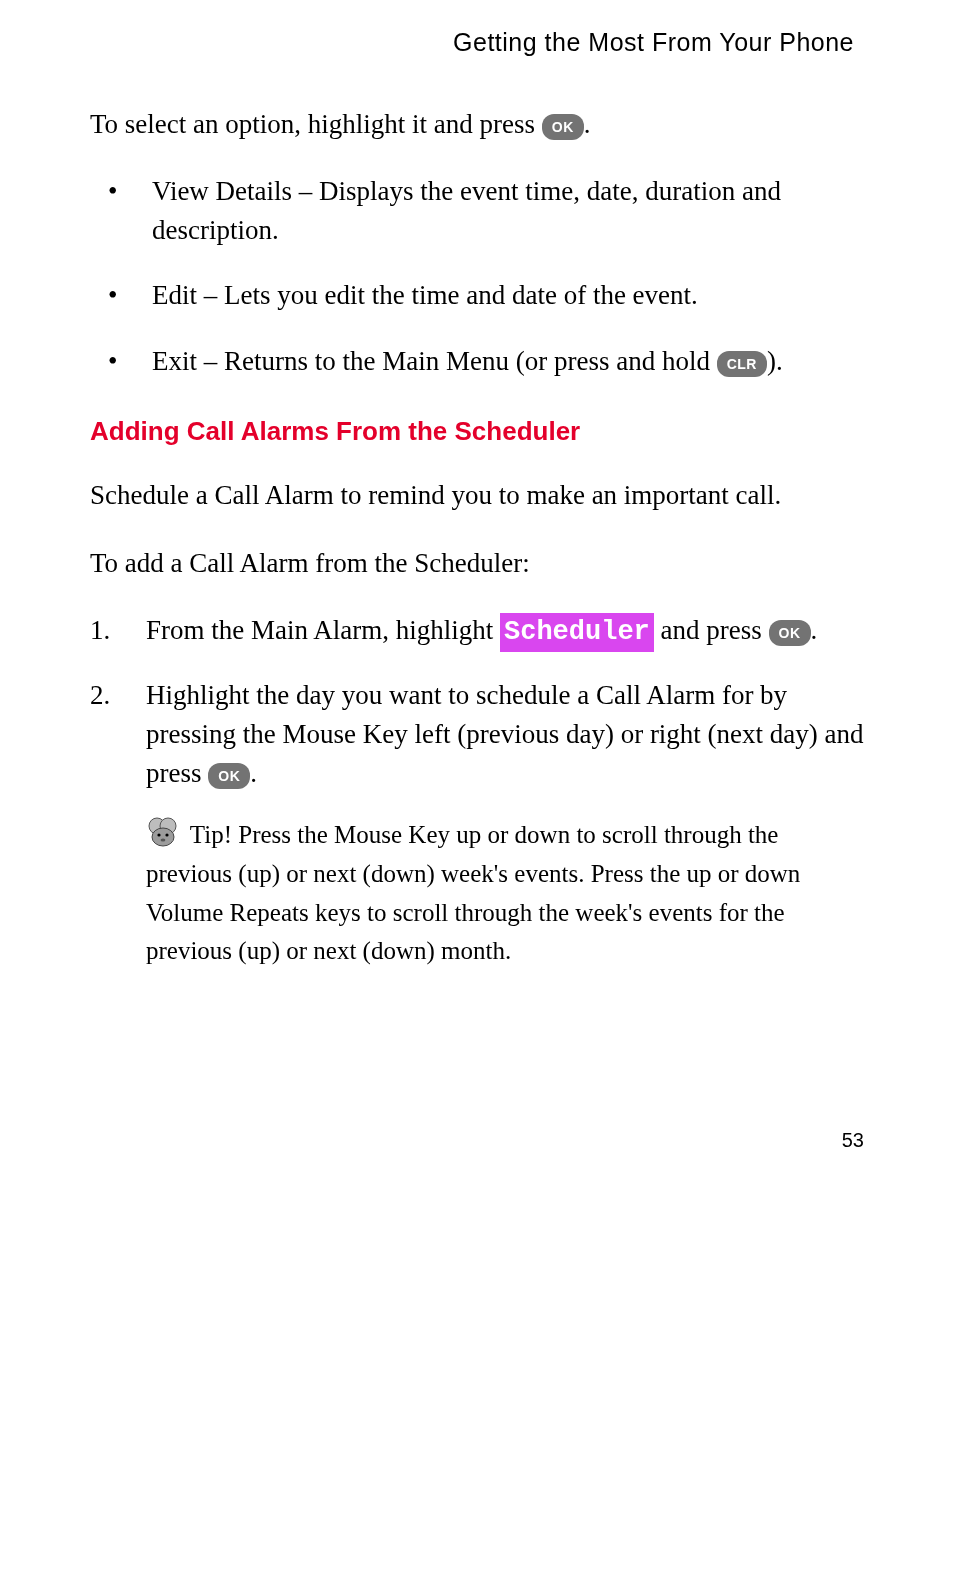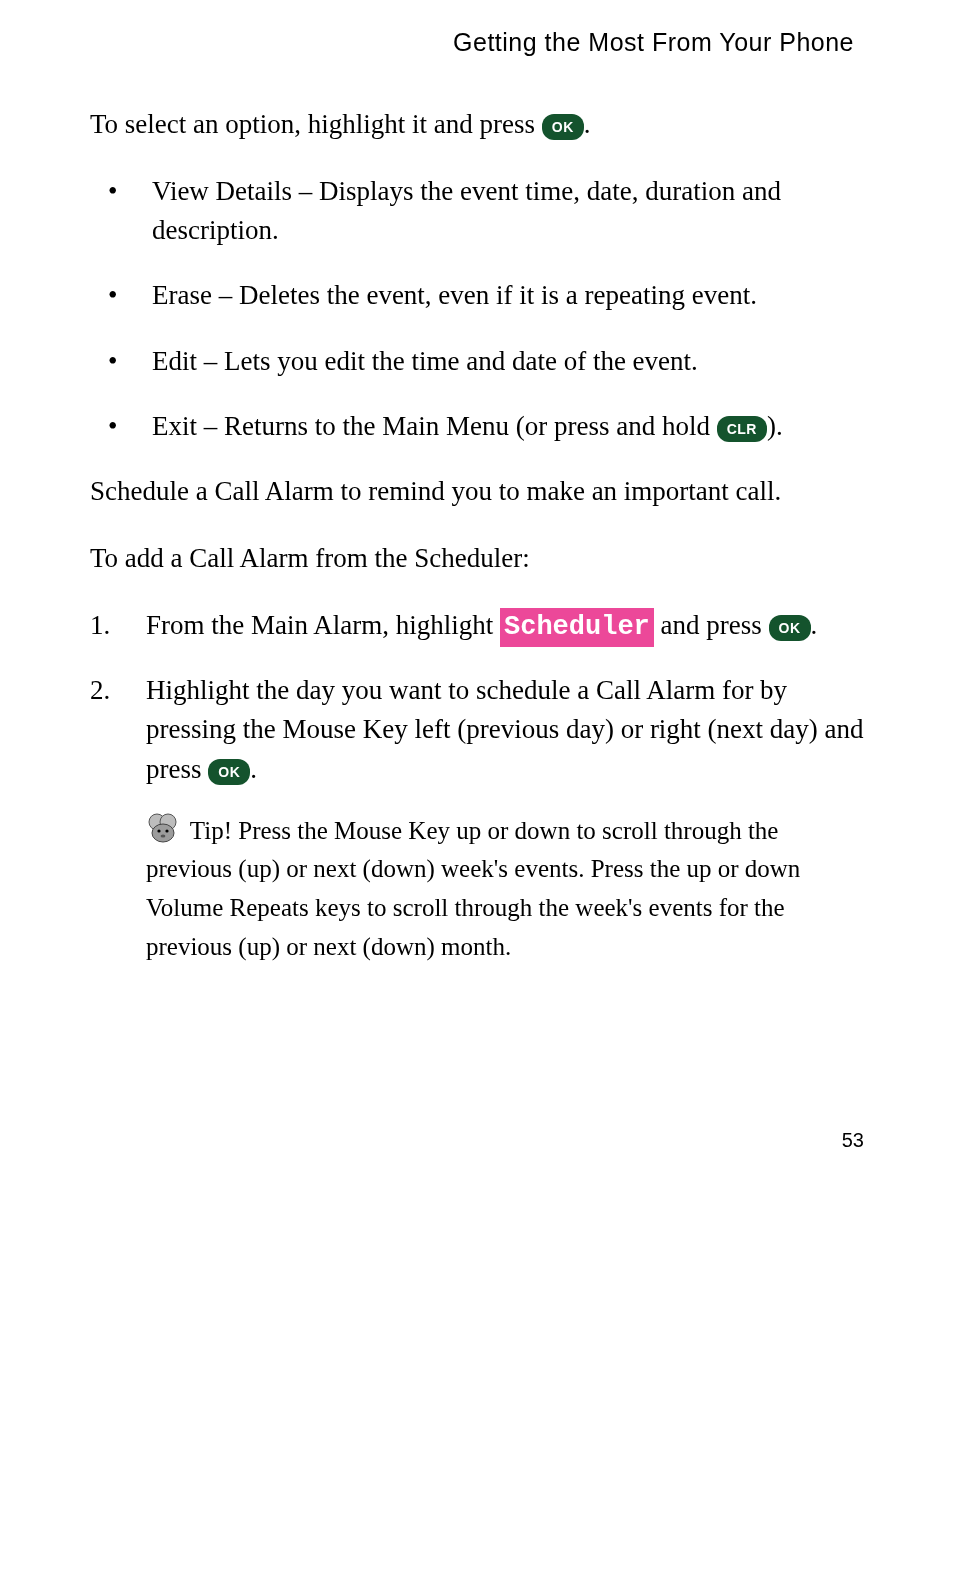--- a/index.html
+++ b/index.html
@@ -27,21 +27,21 @@
   .body-text {
     font-size: 27px;
     line-height: 1.45;
     margin-top: 48px;
   }
   .para {
     margin: 0 0 28px 0;
   }
   .key {
     display: inline-block;
-    background: #14532d;
+    background: #737373;
     color: #fff;
     font-family: Arial, Helvetica, sans-serif;
     font-weight: bold;
     font-size: 14px;
     padding: 3px 10px 3px 10px;
     border-radius: 12px;
     vertical-align: 1px;
     letter-spacing: 0.5px;
   }
   ul.bullets {
@@ -86,21 +86,21 @@
   }
   ol.steps > li::before {
     content: counter(step) ".";
     position: absolute;
     left: 0;
     top: 0;
     font-size: 27px;
   }
   .screen-text {
     display: inline-block;
-    background: #ec4899;
+    background: #d946ef;
     color: #fff;
     font-family: "Courier New", Courier, monospace;
     font-size: 27px;
     padding: 0 4px;
     vertical-align: baseline;
     font-weight: bold;
   }
   .tip-block {
     font-size: 25px;
     line-height: 1.55;
@@ -136,31 +136,29 @@
 
     <p class="para">
       <span>To select an option, highlight it and press </span><span class="key">OK</span><span>.</span>
     </p>
 
     <ul class="bullets">
       <li>
         <span>View Details – Displays the event time, date, duration and description.</span>
       </li>
       <li>
-        <span>Erase – Deletes the event, even if it is a repeating event.</span>
-      </li>
-      <li>
         <span>Edit – Lets you edit the time and date of the event.</span>
       </li>
       <li>
         <span>Exit – Returns to the Main Menu (or press and hold </span><span class="key">CLR</span><span>).</span>
       </li>
     </ul>
 
 
+    <div class="section-heading">Adding Call Alarms From the Scheduler</div>
 
     <p class="para">Schedule a Call Alarm to remind you to make an important call.</p>
 
     <p class="para">To add a Call Alarm from the Scheduler:</p>
 
     <ol class="steps">
       <li>
         <span>From the Main Alarm, highlight </span><span class="screen-text">Scheduler</span><span> and press </span><span class="key">OK</span><span>.</span>
       </li>
       <li>

